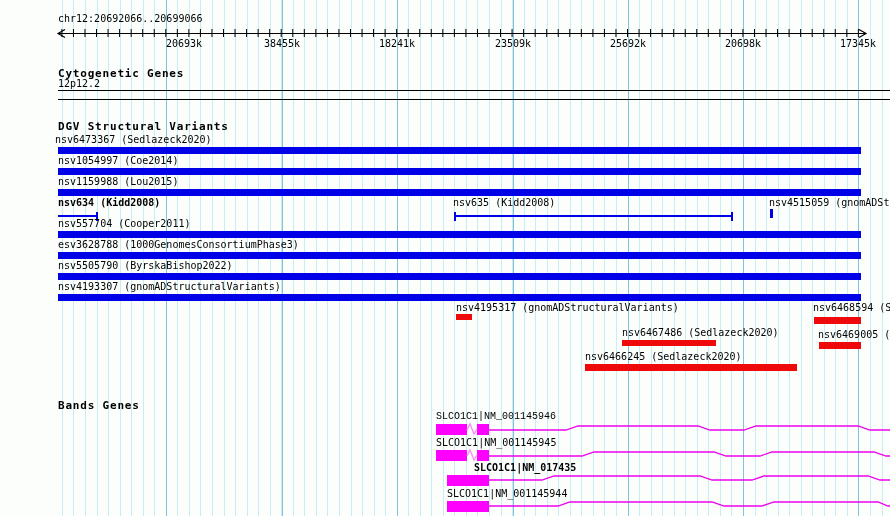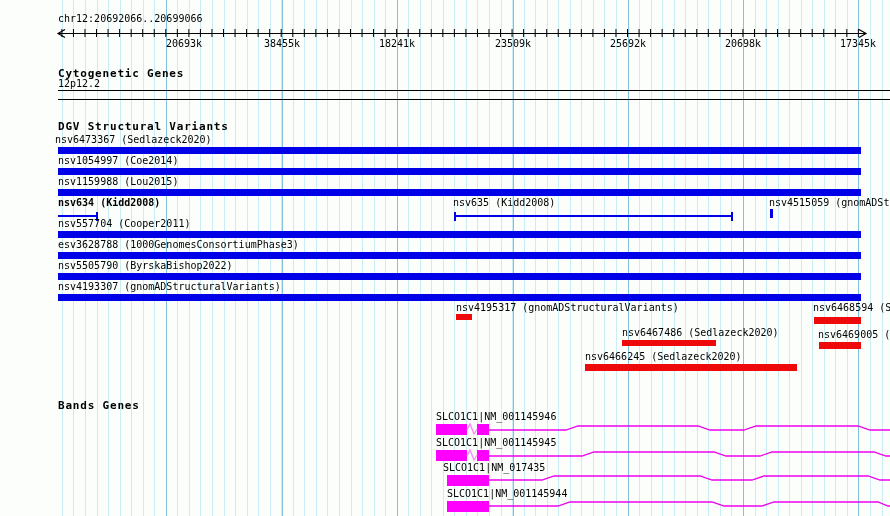--- a/index.html
+++ b/index.html
@@ -157,27 +157,27 @@
       <div class="txt" style="left: 622px; top: 328px;">nsv6467486 (Sedlazeck2020)</div>
       <div class="bar" style="left: 622px; top: 340px; width: 94px; height: 6px; background: rgb(238, 10, 10);"></div>
       <div class="txt" style="left: 818px; top: 330px;">nsv6469005 (Sedlazeck2020)</div>
       <div class="bar" style="left: 819px; top: 342px; width: 42px; height: 7px; background: rgb(238, 10, 10);"></div>
       <div class="txt" style="left: 585px; top: 352px;">nsv6466245 (Sedlazeck2020)</div>
       <div class="bar" style="left: 585px; top: 364px; width: 212px; height: 7px; background: rgb(238, 10, 10);"></div>
     </div>
 
   <div class="hdr" style="left:58px;top:400px;">Bands Genes</div>
   <div id="gene-layer">
-      <div class="txt" style="left: 436px; top: 412px;">SLCO1C1|NM_001145946</div>
+      <div class="txt" style="left: 436px; top: 412px; font-family: Liberation Mono, monospace;">SLCO1C1|NM_001145946</div>
       <div class="gene-exon" style="left: 436px; top: 424px; width: 31px; height: 11px; background: rgb(255, 0, 255);"></div>
       <div class="gene-exon" style="left: 477px; top: 424px; width: 12px; height: 11px; background: rgb(255, 0, 255);"></div>
       <div class="txt" style="left: 436px; top: 438px;">SLCO1C1|NM_001145945</div>
       <div class="gene-exon" style="left: 436px; top: 450px; width: 31px; height: 11px; background: rgb(255, 0, 255);"></div>
       <div class="gene-exon" style="left: 477px; top: 450px; width: 12px; height: 11px; background: rgb(255, 0, 255);"></div>
-      <div class="txt" style="left: 443px; top: 463px;">SLCO1C1|NM_017435</div>
+      <div class="txt" style="left: 474px; top: 463px; font-weight: bold;">SLCO1C1|NM_017435</div>
       <div class="gene-exon" style="left: 447px; top: 475px; width: 42px; height: 11px; background: rgb(255, 0, 255);"></div>
       <div class="txt" style="left: 447px; top: 489px;">SLCO1C1|NM_001145944</div>
       <div class="gene-exon" style="left: 447px; top: 501px; width: 42px; height: 11px; background: rgb(255, 0, 255);"></div>
     </div>
 
   <svg id="overlay" width="890" height="516">
       <line x1="58" y1="33.5" x2="866" y2="33.5" stroke="#000000" stroke-width="1"></line>
       <polyline points="65,29.5 58,33.5 65,37.5" fill="none" stroke="#000000" stroke-width="1.2"></polyline>
       <polyline points="859,29.5 866,33.5 859,37.5" fill="none" stroke="#000000" stroke-width="1.2"></polyline>
       <line x1="61.9" y1="29" x2="61.9" y2="37" stroke="#000000" stroke-width="1"></line>

